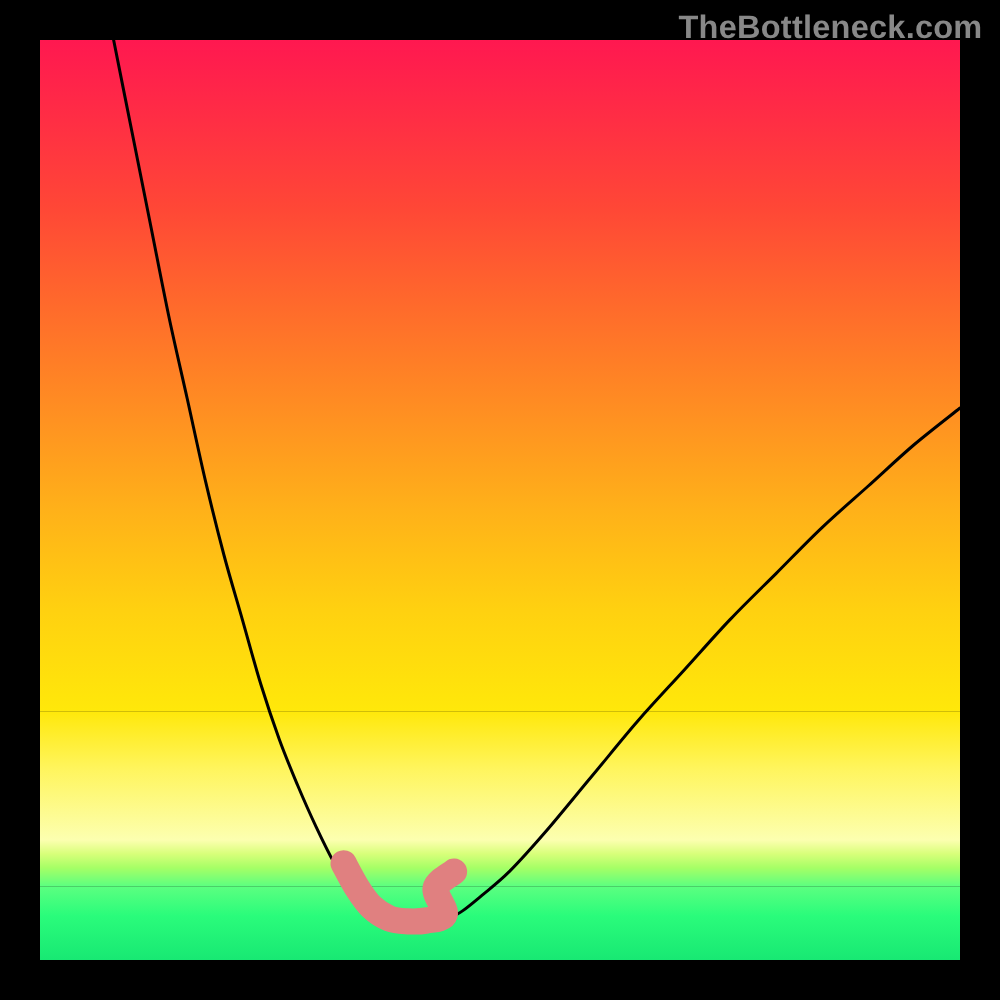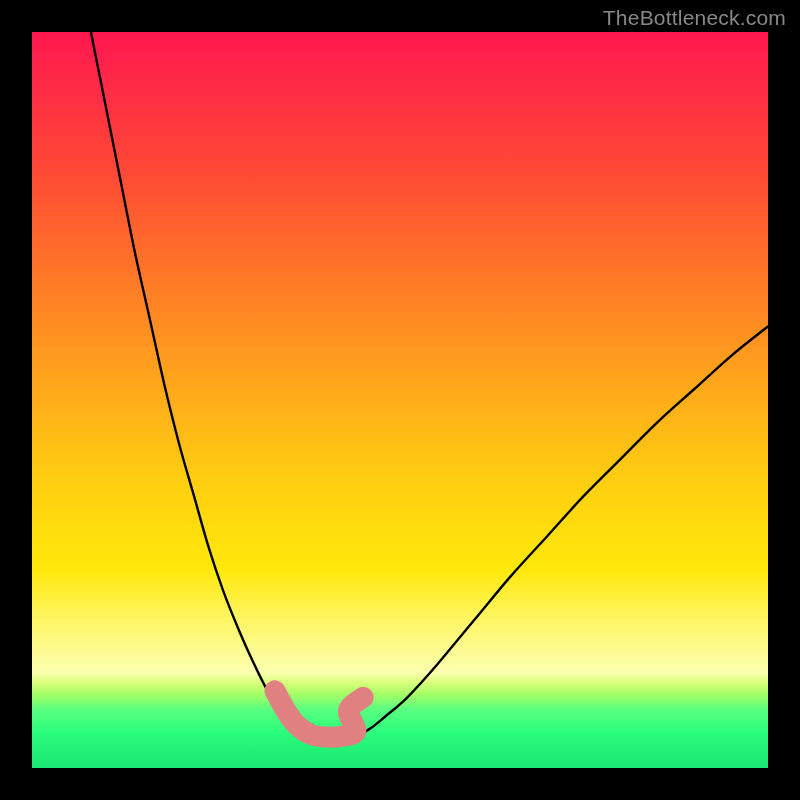--- a/index.html
+++ b/index.html
@@ -91,22 +91,22 @@
     left: 0;
     width: 100%;
     height: 100%;
     overflow: visible;
   }
   .watermark {
     position: absolute;
     top: 6px;
     right: 14px;
     color: #888;
-    font-size: 21px;
-    font-weight: 400;
+    font-size: 26px;
+    font-weight: 700;
     letter-spacing: 0.2px;
     font-family: Arial, Helvetica, sans-serif;
     text-align: right;
   }
 </style>
 </head>
 <body>
 
 <div class="frame">
 

